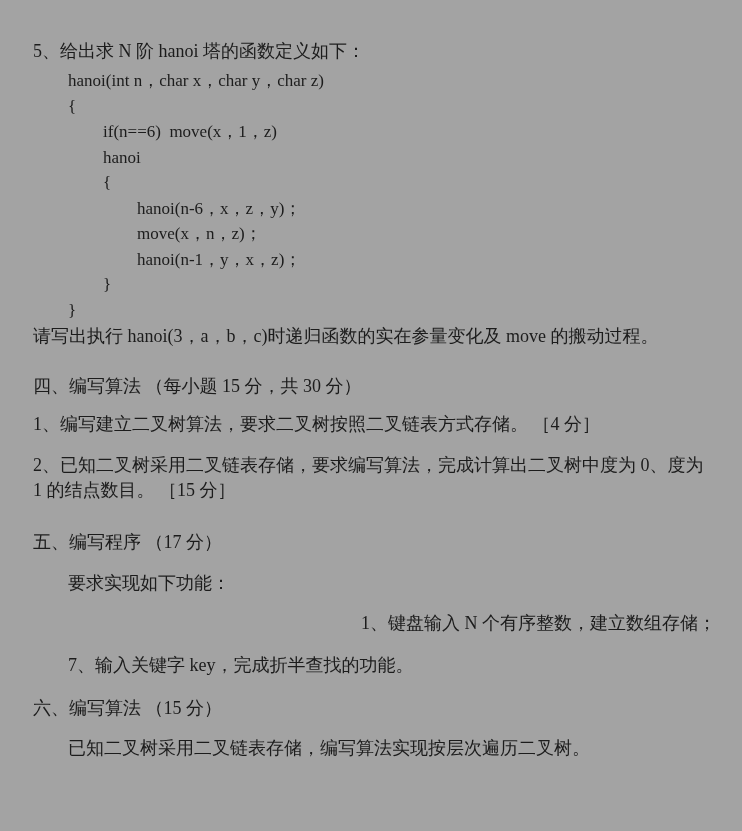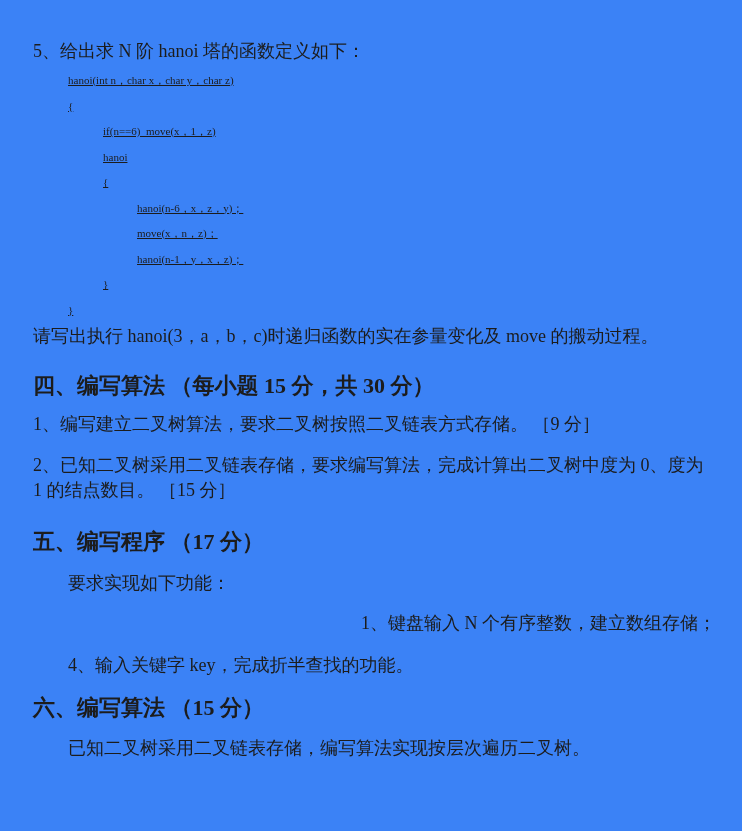--- a/index.html
+++ b/index.html
@@ -10,46 +10,45 @@
     width: 742px;
     height: 831px;
     font-family: "Liberation Serif", "DejaVu Serif", serif;
     color: #1c1c1c;
     overflow: hidden;
   }
   .page {
     width: 742px;
     height: 831px;
     padding: 38px 26px 0 33px;
-    background: #3b82f6;
+    background: #a3a3a3;
   }
   .q5-title {
     font-size: 18px;
     line-height: 26px;
     margin-bottom: 4px;
   }
   .code-block {
-    font-size: 11px;
-    text-decoration: underline;
+    font-size: 17px;
   }
   .code-line {
     line-height: 25.5px;
     white-space: pre;
   }
   .ind1 { margin-left: 35px; }
   .ind2 { margin-left: 70px; }
   .ind3 { margin-left: 104px; }
   .q5-footer {
     font-size: 18px;
     line-height: 26px;
     margin-top: 0px;
   }
   .section-heading {
-    font-size: 22px;
-    font-weight: 700;
+    font-size: 18px;
+    font-weight: 400;
     line-height: 26px;
   }
   .heading-4 { margin-top: 24px; }
   .item {
     font-size: 18px;
     line-height: 25px;
   }
   .s4-item1 { margin-top: 13px; }
   .s4-item2 { margin-top: 16px; }
   .heading-5 { margin-top: 26px; }
@@ -75,24 +74,24 @@
     <div class="code-line ind3">hanoi(n-6，x，z，y)；</div>
     <div class="code-line ind3">move(x，n，z)；</div>
     <div class="code-line ind3">hanoi(n-1，y，x，z)；</div>
     <div class="code-line ind2">}</div>
     <div class="code-line ind1">}</div>
   </div>
 
   <div class="q5-footer">请写出执行 hanoi(3，a，b，c)时递归函数的实在参量变化及 move 的搬动过程。</div>
 
   <div class="section-heading heading-4">四、编写算法 （每小题 15 分，共 30 分）</div>
-  <div class="item s4-item1">1、编写建立二叉树算法，要求二叉树按照二叉链表方式存储。 ［9 分］</div>
+  <div class="item s4-item1">1、编写建立二叉树算法，要求二叉树按照二叉链表方式存储。 ［4 分］</div>
   <div class="item s4-item2">2、已知二叉树采用二叉链表存储，要求编写算法，完成计算出二叉树中度为 0、度为 1 的结点数目。 ［15 分］</div>
 
   <div class="section-heading heading-5">五、编写程序 （17 分）</div>
   <div class="item s5-intro">要求实现如下功能：</div>
   <div class="item s5-item1">1、键盘输入 N 个有序整数，建立数组存储；</div>
-  <div class="item s5-item2">4、输入关键字 key，完成折半查找的功能。</div>
+  <div class="item s5-item2">7、输入关键字 key，完成折半查找的功能。</div>
 
   <div class="section-heading heading-6">六、编写算法 （15 分）</div>
   <div class="item s6-body">已知二叉树采用二叉链表存储，编写算法实现按层次遍历二叉树。</div>
 
 </div>
 
 </body></html>

